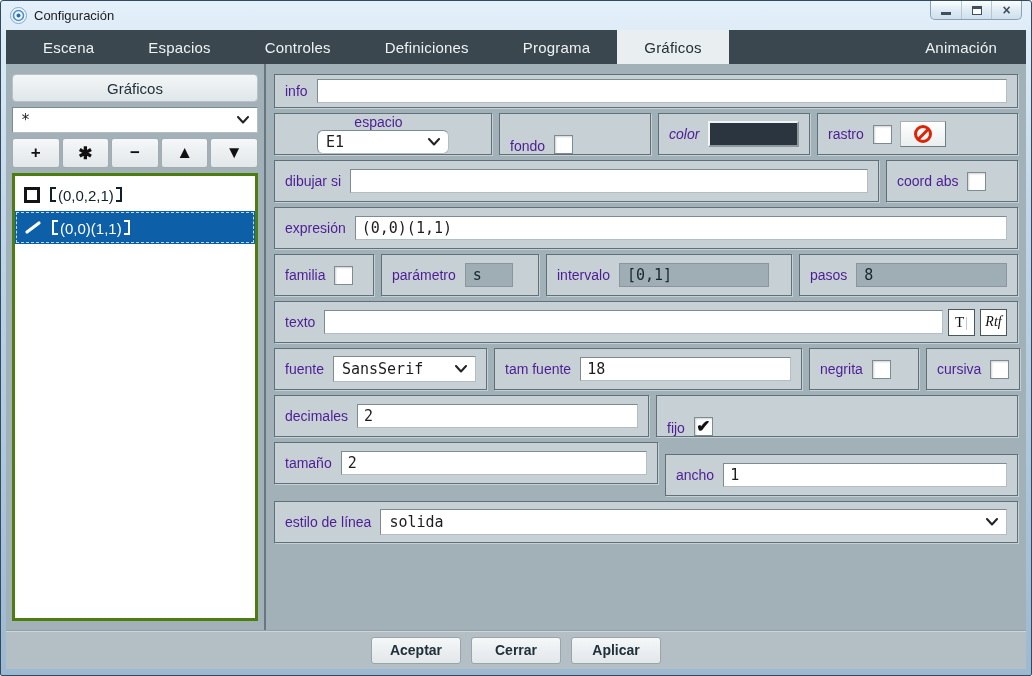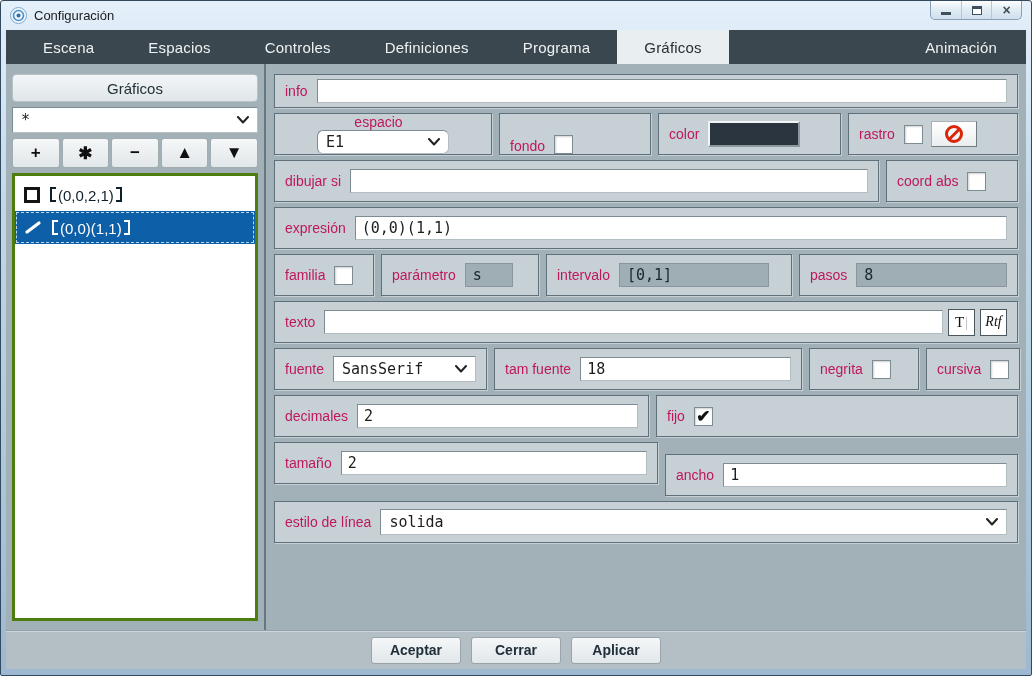--- a/index.html
+++ b/index.html
@@ -101,21 +101,21 @@
   .formcol { flex:1; min-width:0; display:flex; flex-direction:column; gap:5px; padding:4px 2px 0 2px; }
   .row { display:flex; gap:7px; }
   .group {
     background:#c7d0d4;
     border:1px solid #5f707a;
     box-shadow:1px 1px 0 rgba(240,246,248,.45);
     display:flex; align-items:center;
     padding:0 10px; height:42px;
   }
   .row.r-info .group { height:34px; }
-  .glabel { font-size:14px; color:#be185d; margin-right:9px; white-space:nowrap; }
+  .glabel { font-size:14px; color:#4c1d95; margin-right:9px; white-space:nowrap; }
   .tinput {
     height:24px; border:1px solid; border-color:#7d8c93 #b3bdc2 #b3bdc2 #7d8c93;
     background:#fff; font-family:"DejaVu Sans Mono", monospace; font-size:15px;
     color:#1d1d1d; padding:0 6px; outline:none; min-width:0;
   }
   .flex1 { flex:1 1 auto; min-width:0; }
   .checkbox {
     width:19px; height:19px; flex:0 0 19px;
     background:#fff; border:1px solid #7d8c93;
     box-shadow:inset 1px 1px 2px rgba(0,0,0,.18);
@@ -147,33 +147,33 @@
     background:#fff; border:1px solid #4a575e;
     display:flex; align-items:center; justify-content:center;
     font-family:"Liberation Serif", serif; font-size:15px; color:#101010;
   }
   .sbtn .t-cursor { color:#aab4ba; font-size:14px; margin-left:1px; }
   .sbtn.rtf { font-style:italic; font-size:14px; }
 
   
   .g-espacio { width:218px;flex-direction:column; } .g-espacio .combo { width:132px;border-radius:6px; }
   .g-fondo { width:152px;align-items:flex-end; }
-  .g-color { width:183px; }
+  .g-color { width:152px;font-style:italic; }
   .g-rastro { flex:1; }
   .g-coord { width:132px; flex:0 0 132px; }
   .g-familia { width:100px; flex:0 0 100px; }
   .g-parametro { width:158px; flex:0 0 158px; } .g-parametro .dis-field { width:48px; }
   .g-intervalo { width:246px; flex:0 0 246px; } .g-intervalo .dis-field { width:150px; }
   .g-pasos { flex:1; } .g-pasos .dis-field { flex:1; }
   .g-fuente { width:213px; flex:0 0 213px; } .g-fuente .combo { width:122px; }
   .g-tam { width:308px; flex:0 0 308px; }
   .g-negrita { width:110px; flex:0 0 110px; }
   .g-cursiva { flex:1; }
   .g-decimales { width:375px; flex:0 0 375px; }
-  .g-fijo { flex:1; }
+  .g-fijo { flex:1;align-items:flex-end; }
   .g-tamano { width:384px; flex:0 0 384px; }
   .g-ancho { flex:1;margin-top:12px; }
   .g-full { flex:1; }
 
   
   .footer {
     height:39px; flex:0 0 39px;
     background:#b3bfc5;
     border-top:1px solid #93a0a7;
     box-shadow:inset 0 1px 0 #ccd5d9;

